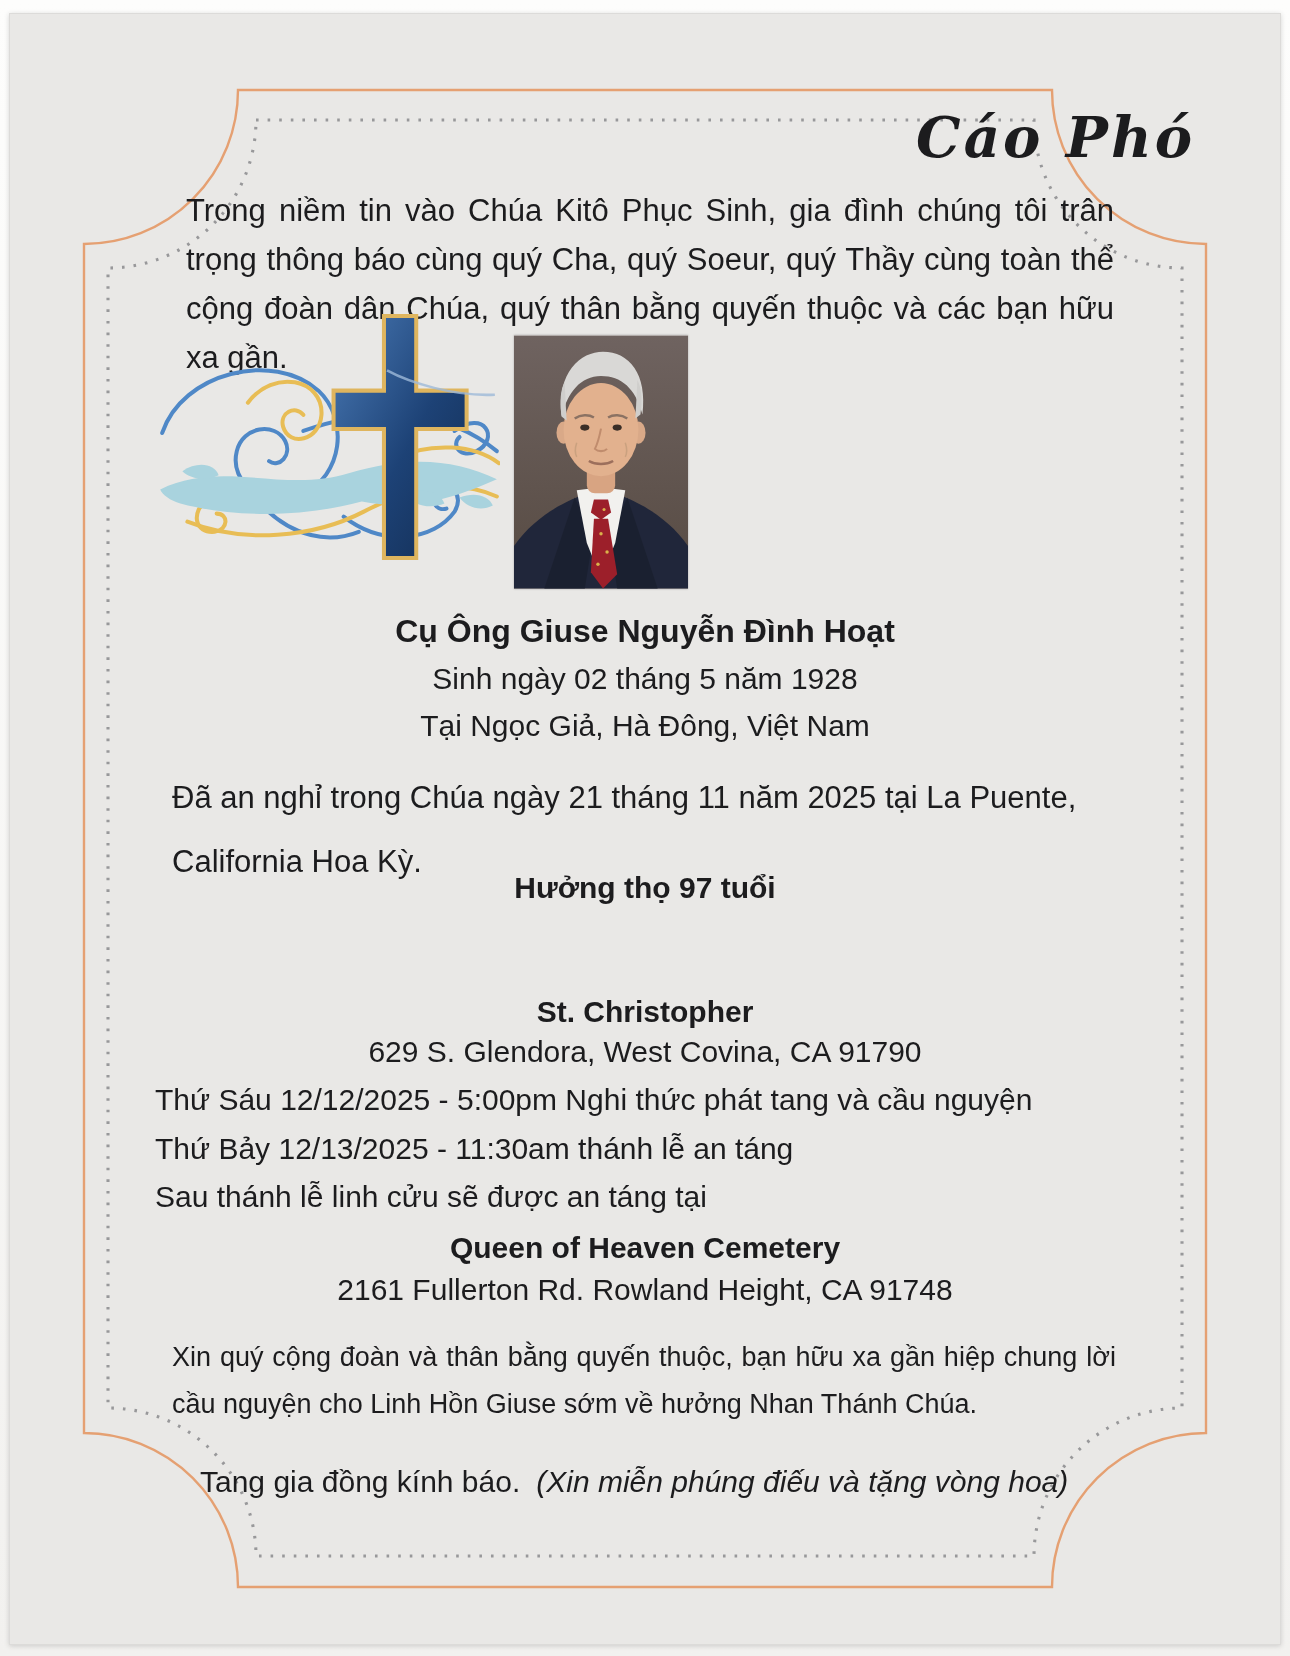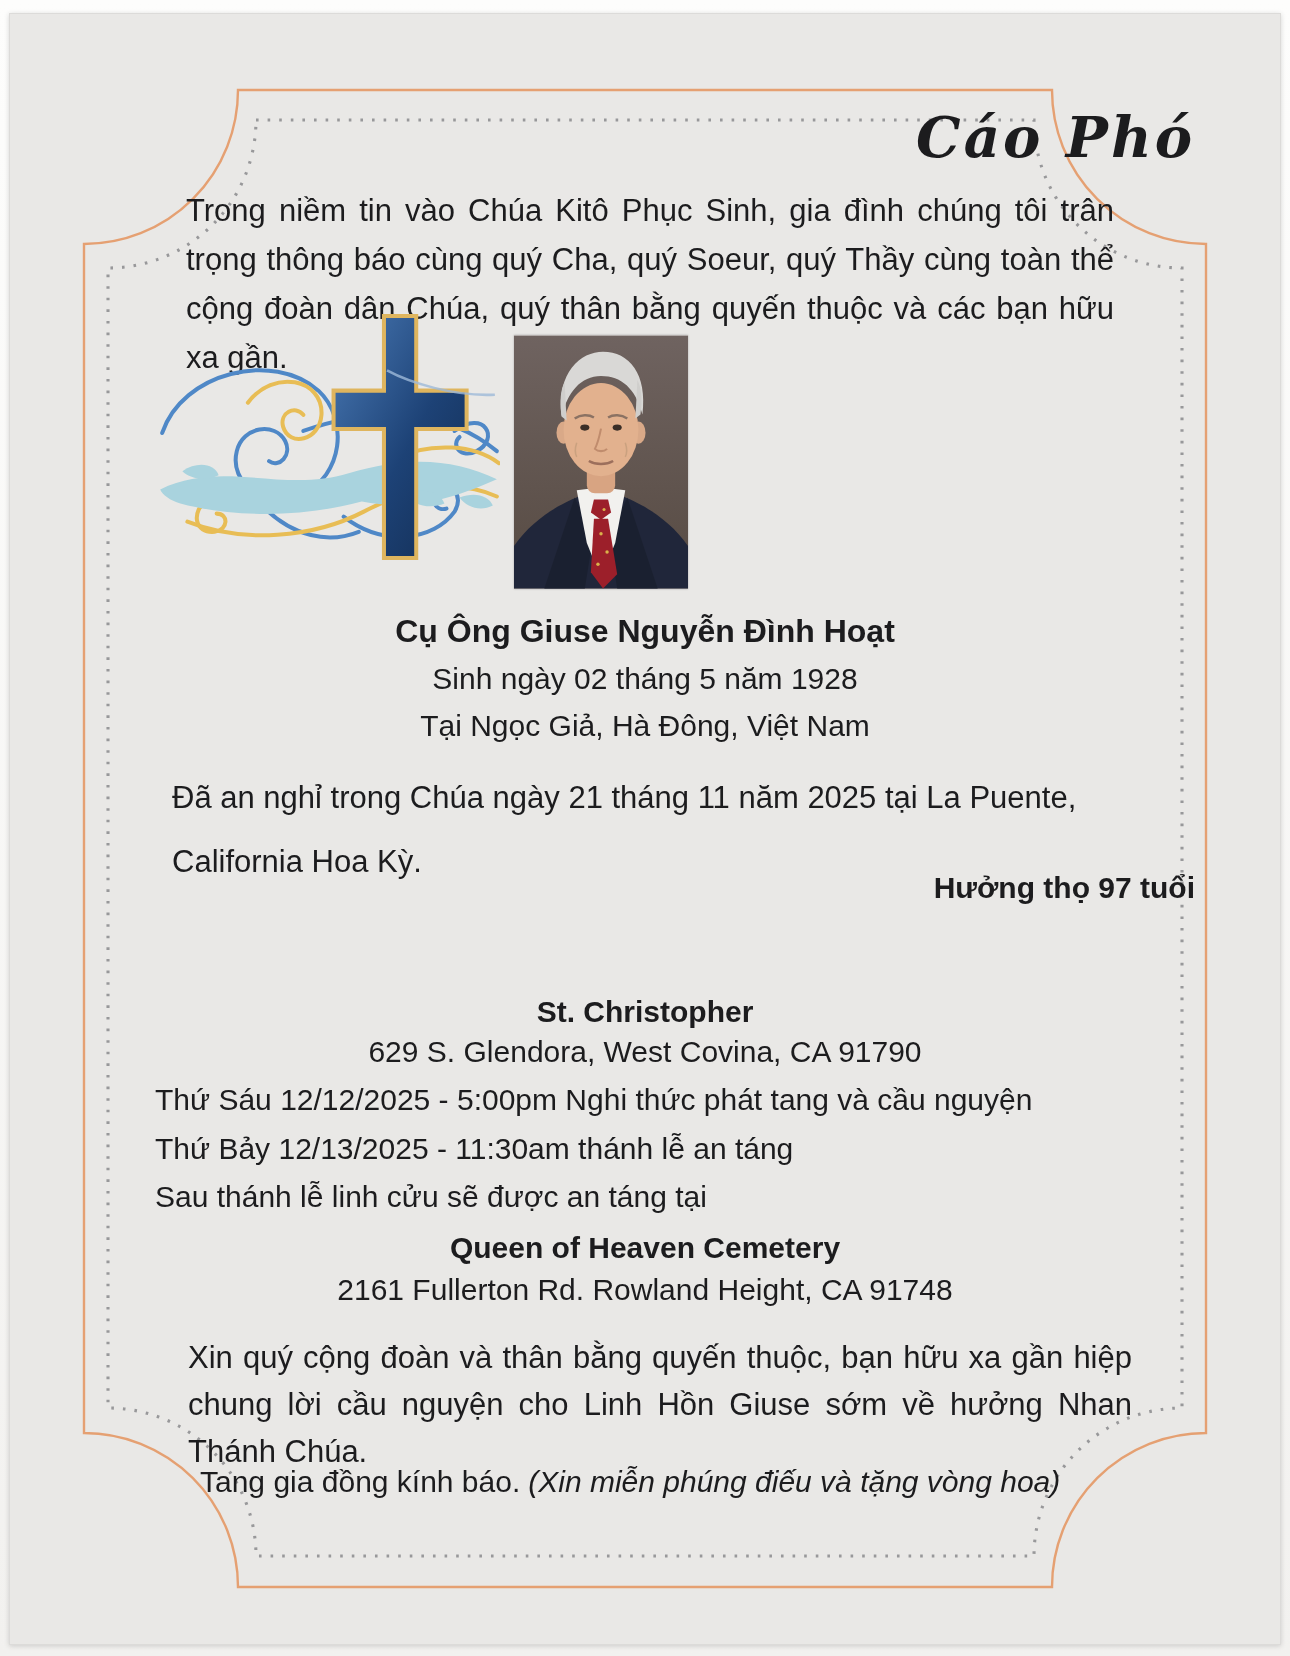--- a/index.html
+++ b/index.html
@@ -19,36 +19,36 @@
   .wrap{white-space:normal;}
   .center{left:95px;width:1100px;text-align:center;}
   .bold{font-weight:bold;}
   .title{
     top:100px;left:95px;width:1100px;text-align:right;
     font-family:"DejaVu Serif","Liberation Serif",serif;
     font-style:italic;font-weight:bold;font-size:56px;letter-spacing:3px;
   }
   .intro{top:186px;left:186px;width:928px;font-size:31px;line-height:49px;text-align:justify;}
   .death{top:766px;left:172px;width:945px;font-size:31px;line-height:64px;}
-  .closing{top:1334px;left:188px;width:944px;font-size:31px;line-height:47px;text-align:justify;}
+  .closing{top:1334px;left:172px;width:944px;font-size:27px;line-height:47px;text-align:justify;}
   .name{top:610px;font-size:32px;}
   .sub1{top:659px;}
   .sub2{top:706px;}
-  .age{top:868px;text-align:right;}
+  .age{top:868px;}
   .left-line{left:155px;}
   .funeral-intro{top:936px;}
   .church-name{top:992px;}
   .church-addr{top:1032px;}
   .sched0{top:1080px;}
   .sched1{top:1129px;}
   .burial-intro{top:1177px;}
   .cem-name{top:1228px;}
   .cem-addr{top:1270px;}
   .signoff{top:1462px;left:200px;}
-  .signoff .note{font-style:italic;margin-left:8px;}
+  .signoff .note{font-style:italic;margin-left:16px;}
   .flourish{position:absolute;left:152px;top:310px;width:348px;height:252px;}
   .portrait{position:absolute;left:514px;top:335px;width:174px;height:254px;box-shadow:0 0 2px rgba(0,0,0,.25);}
 </style>
 </head>
 <body>
 
 <div class="canvas">
   <div class="page"></div>
 
   <svg class="frame-svg" viewBox="0 0 1290 1656">

